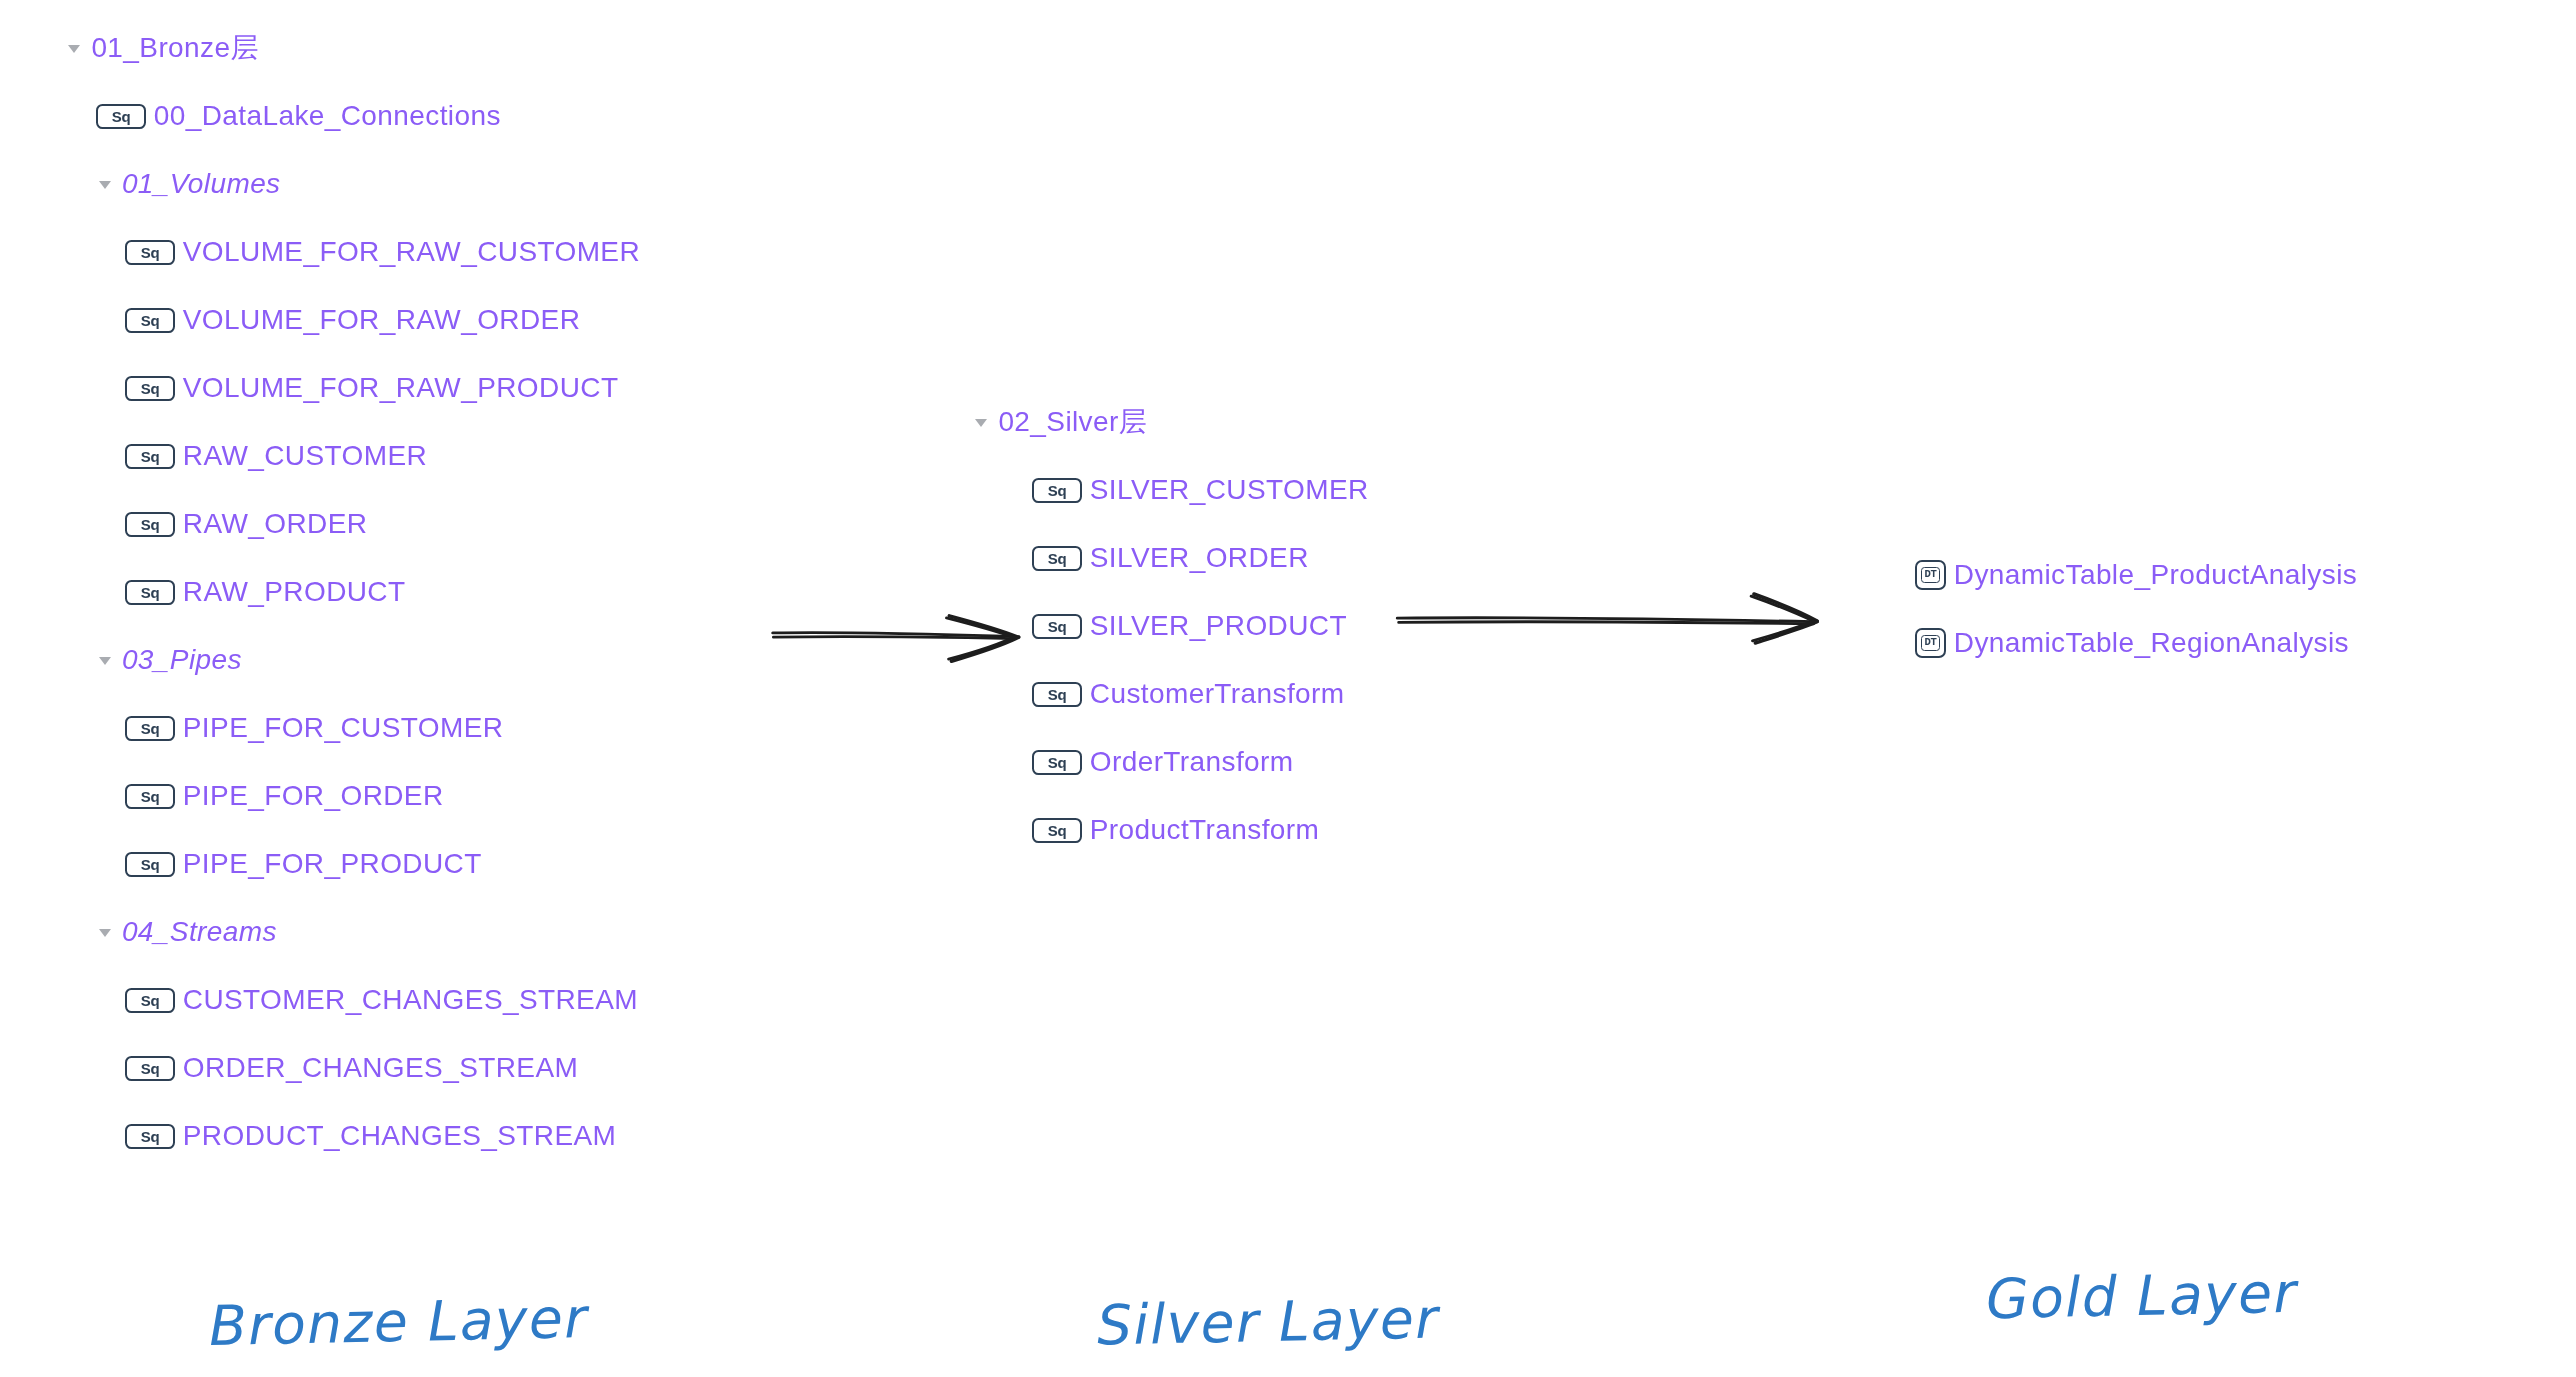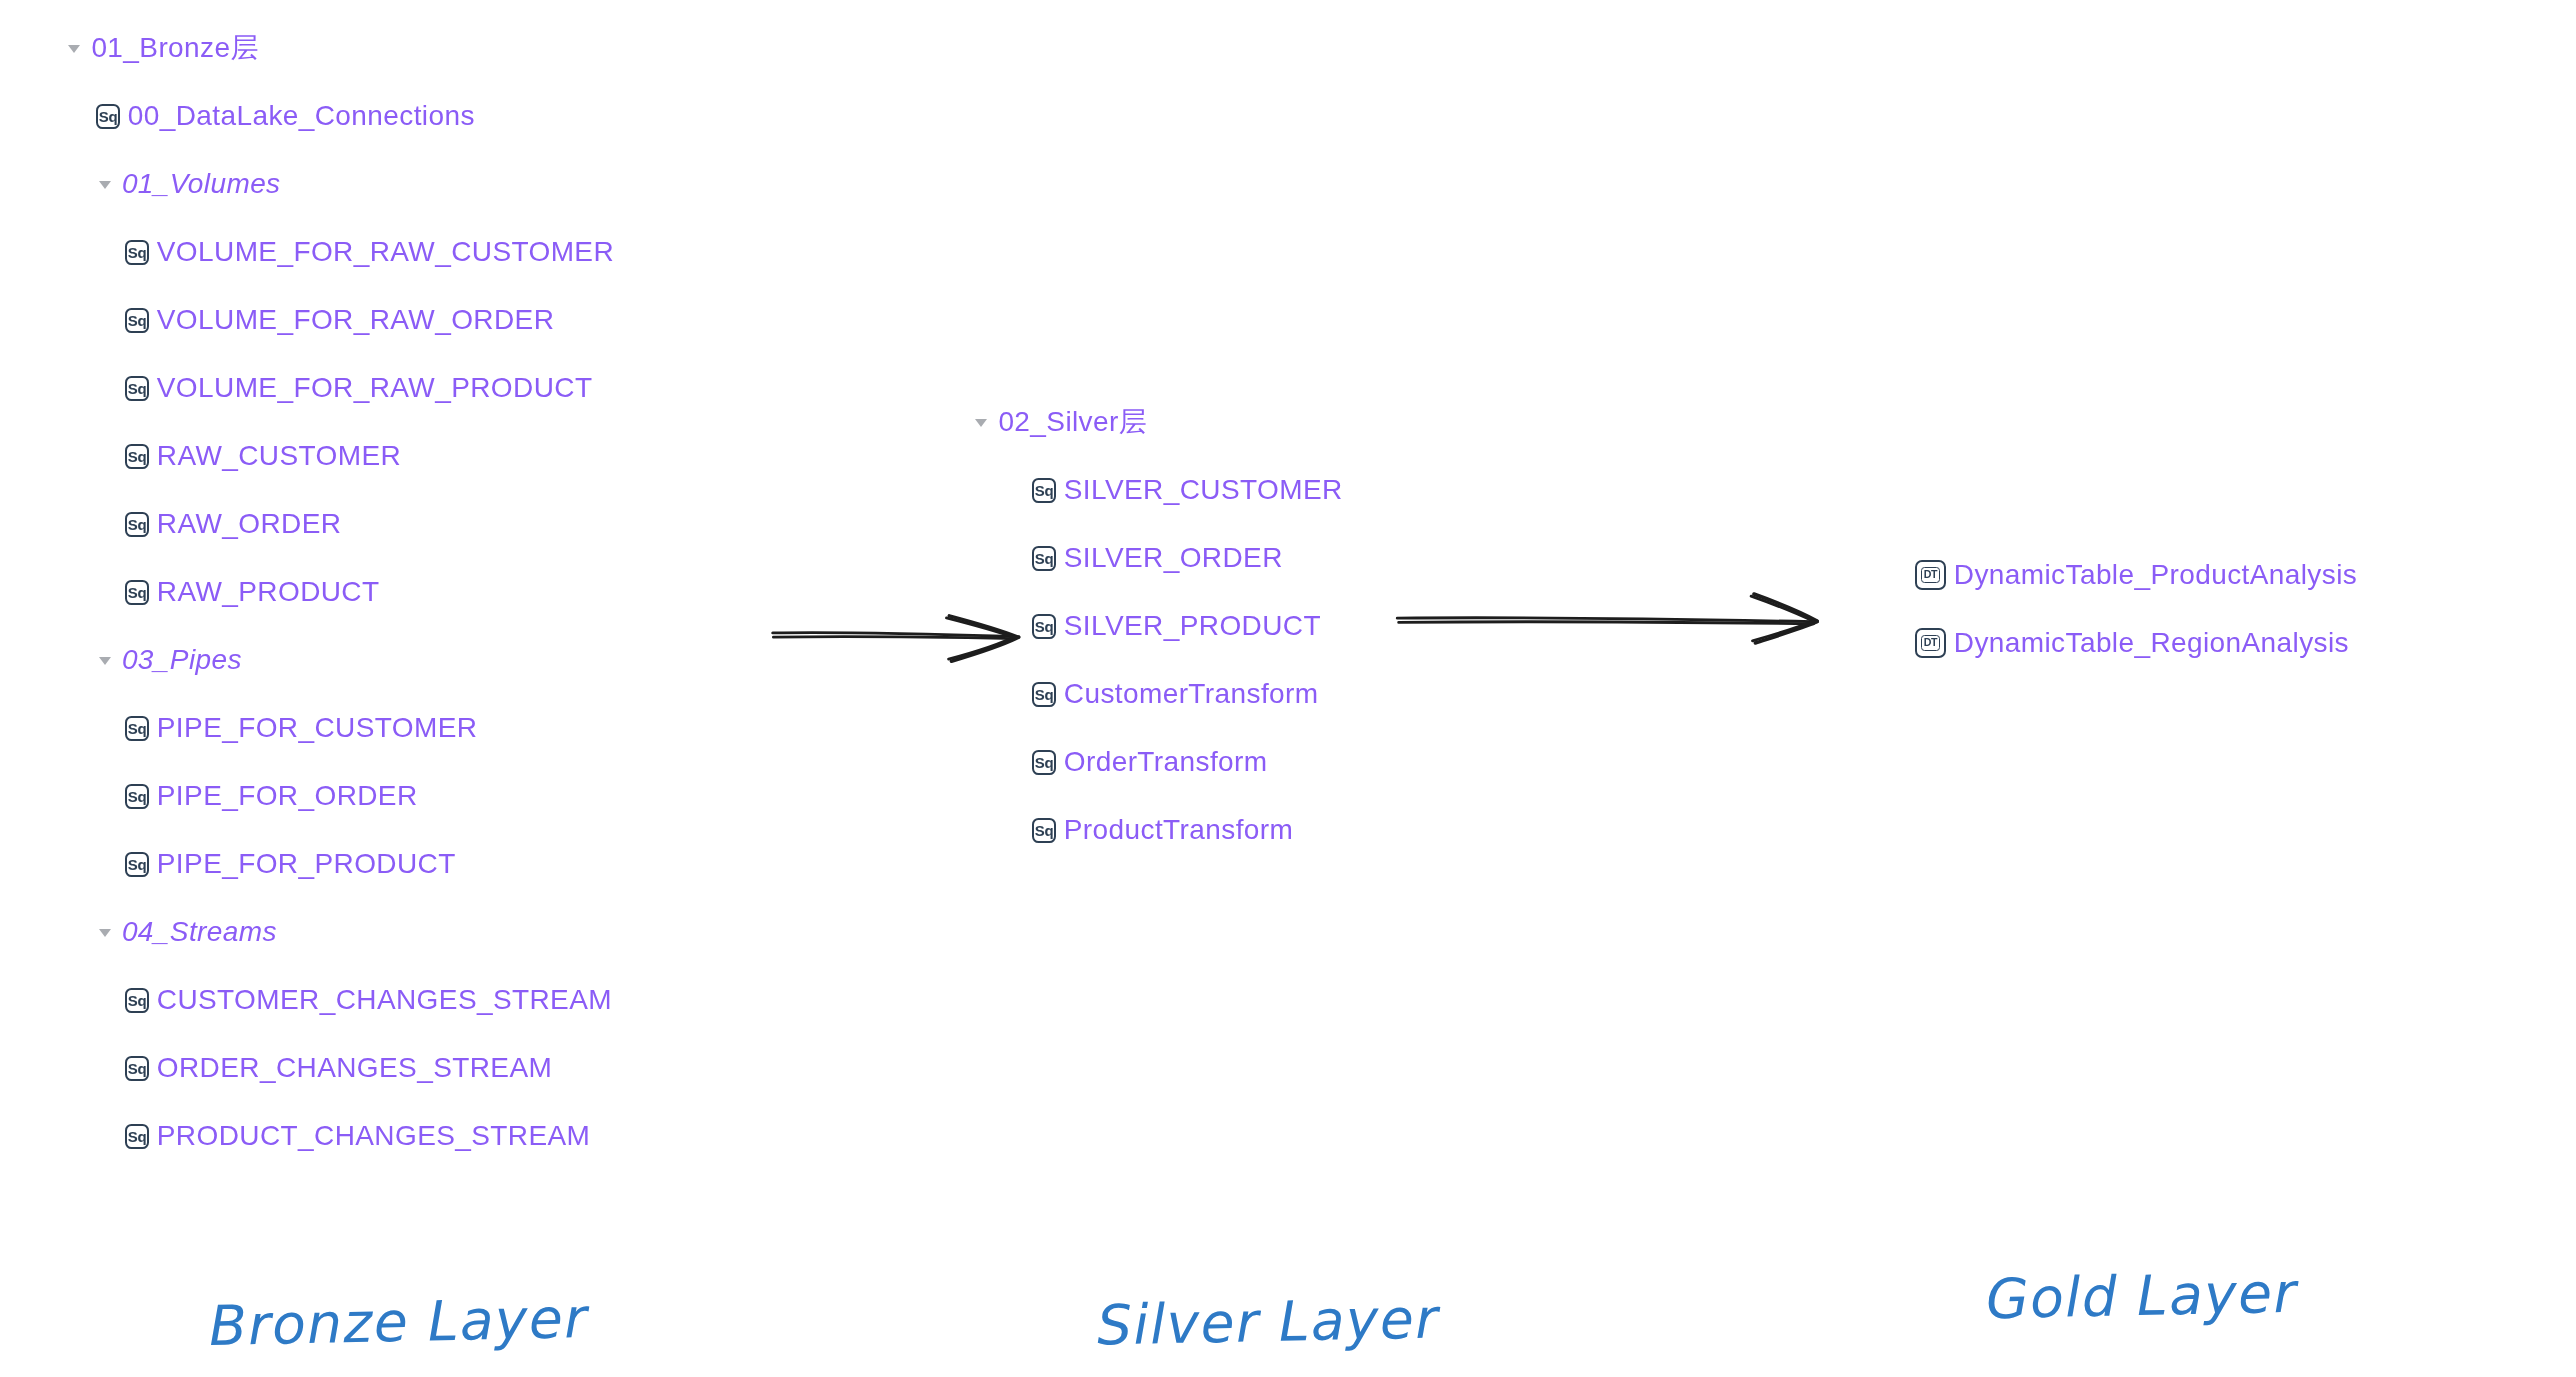--- a/index.html
+++ b/index.html
@@ -25,22 +25,22 @@
     width:0;height:0;flex:0 0 auto;
     border-left:6.4px solid transparent;border-right:6.4px solid transparent;
     border-top:8.5px solid #a9acb1;
     margin-right:11.4px;margin-top:2.1px;
   }
   .badge{
     flex:0 0 auto;display:flex;align-items:center;justify-content:center;
     box-sizing:border-box;border:2.1px solid #2e4054;color:#2e4054;
     margin-right:7.8px;font-weight:bold;
   }
-  .badge-sq{width:24px;height:25px;border-radius:6.4px;font-size:15px;letter-spacing:-0.4px;}
-  .badge-dt{width:31px;height:30.5px;border-radius:7px;font-size:11.4px;}
+  .badge-sq{width:50px;height:25px;border-radius:6.4px;font-size:15px;letter-spacing:-0.4px;}
+  .badge-dt{width:31px;height:30.5px;border-radius:7px;font-size:11.4px;font-family:Liberation Mono, monospace;}
   .badge-dt .inner{
     border:1.4px solid #2e4054;border-radius:3.5px;padding:0.7px 2.1px;line-height:1.1;
     font-size:10.6px;letter-spacing:-0.4px;
   }
 
   
   .arrow-svg{position:absolute;overflow:visible;}
   .arrow-svg path{fill:none;stroke:#1d1d1d;stroke-linecap:round;}
 
   

